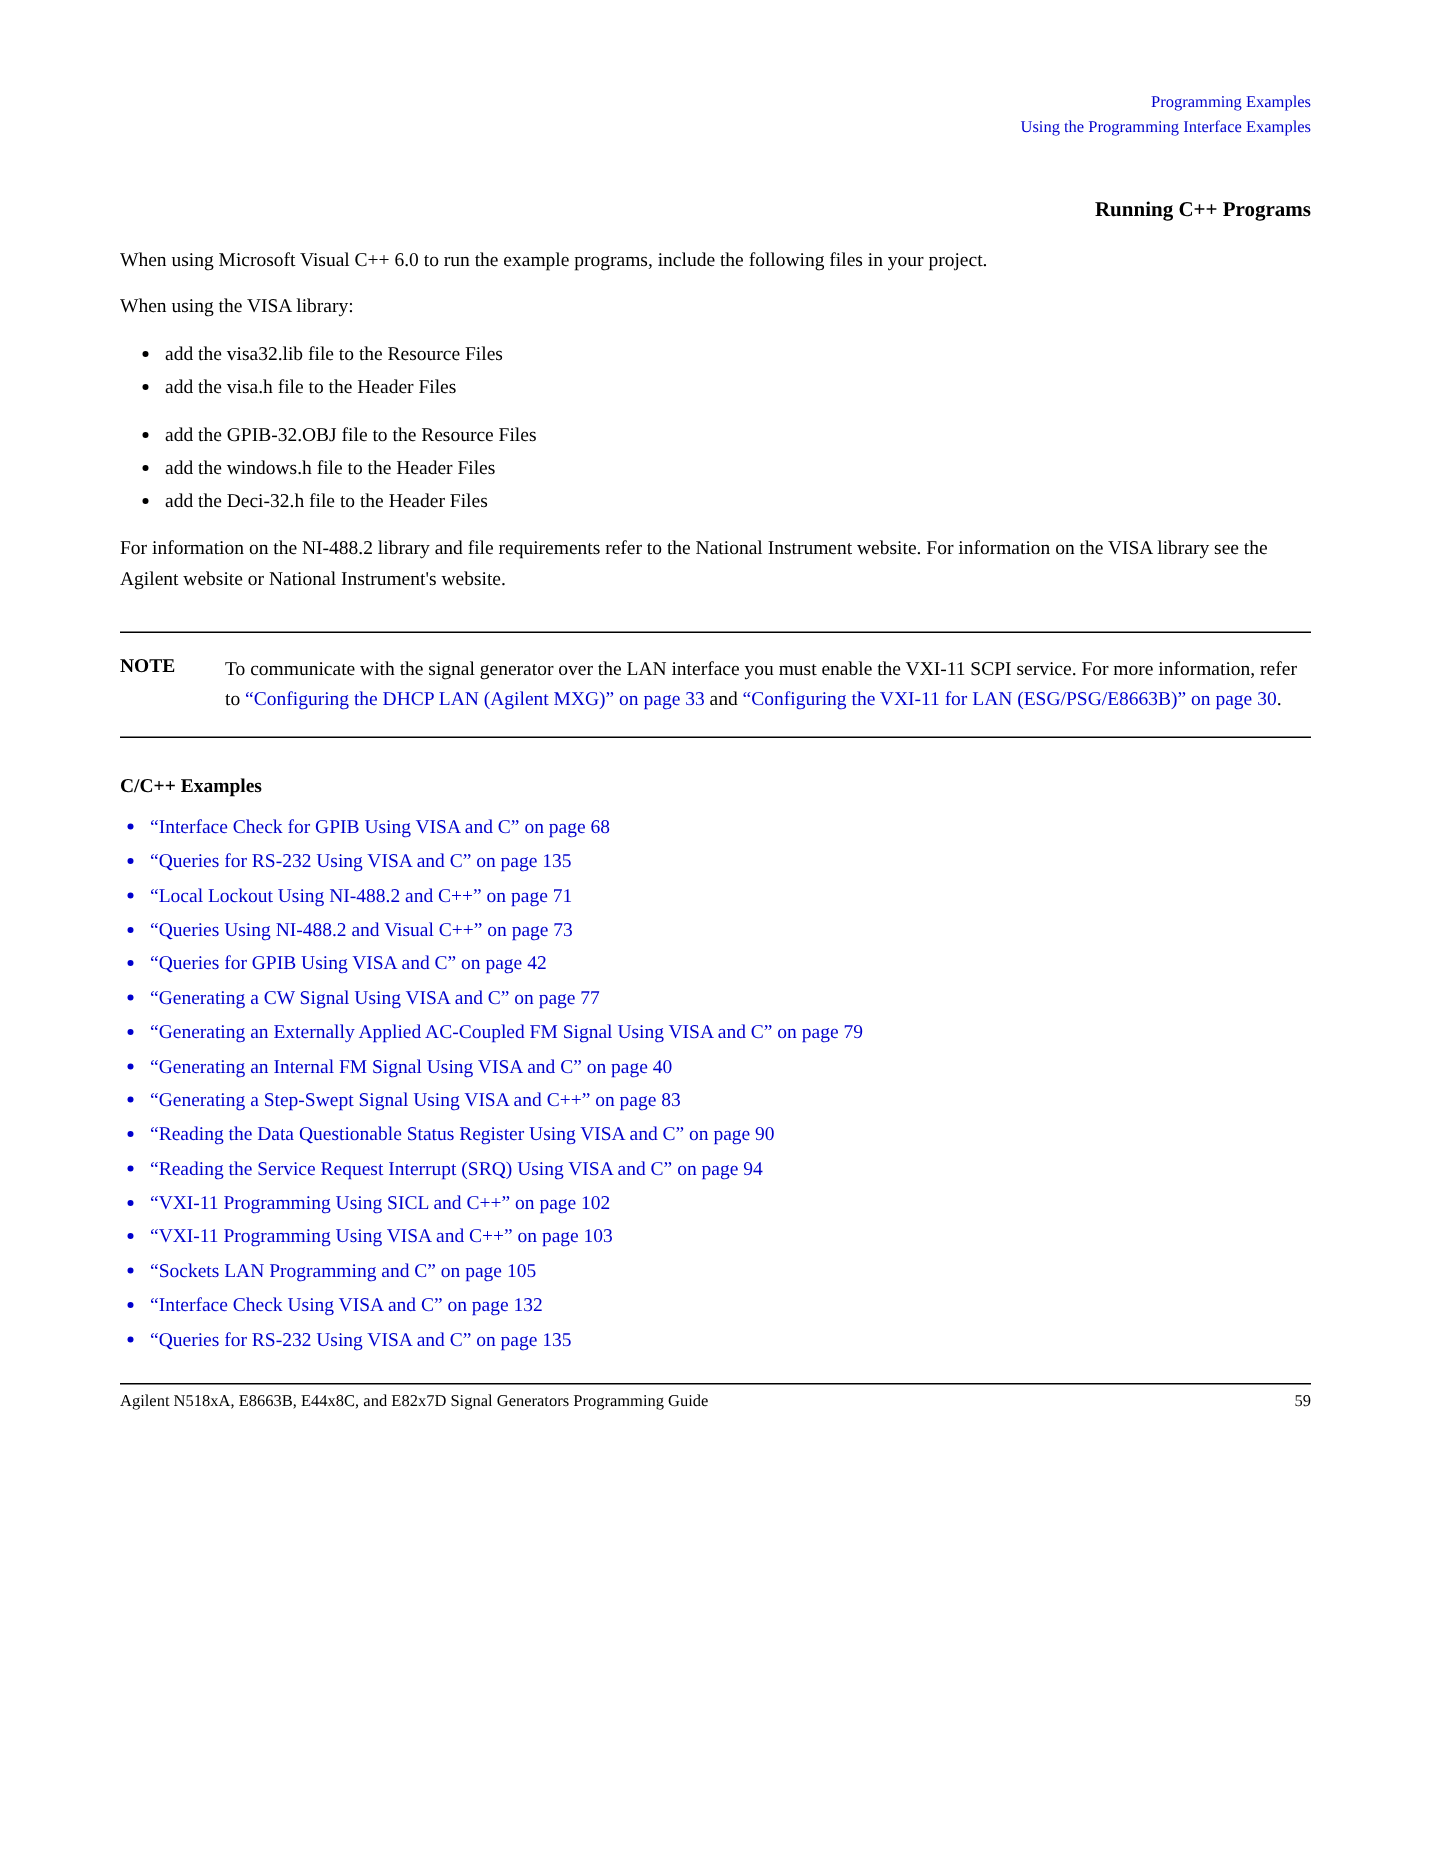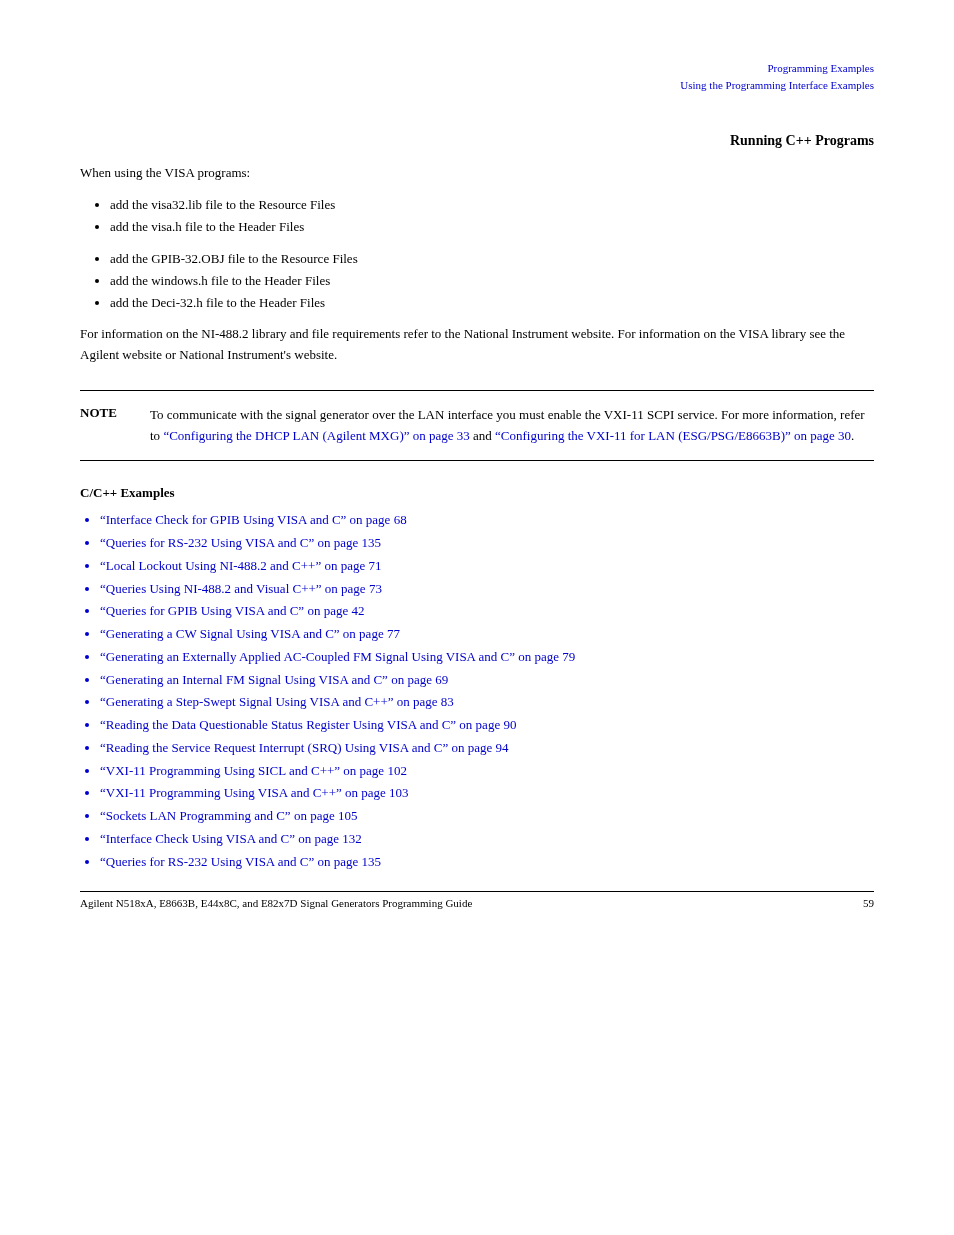--- a/index.html
+++ b/index.html
@@ -100,22 +100,23 @@
 
 <div class="page">
 
   <div class="header-right">
     <div>Programming Examples</div>
     <div>Using the Programming Interface Examples</div>
   </div>
 
   <div class="section-title">Running C++ Programs</div>
 
+  <p class="body-text">When using Microsoft Visual C++ 6.0 to run the example programs, include the following files in your project.</p>
 
-  <p class="body-text">When using the VISA programs:</p>
+  <p class="body-text">When using the VISA library:</p>
 
   <ul class="bullet-list">
     <li>add the visa32.lib file to the Resource Files</li>
     <li>add the visa.h file to the Header Files</li>
   </ul>
 
 
   <ul class="bullet-list">
     <li>add the GPIB-32.OBJ file to the Resource Files</li>
     <li>add the windows.h file to the Header Files</li>
@@ -133,21 +134,21 @@
 
   <div class="subsection-title">C/C++ Examples</div>
   <ul class="link-list">
   <li><a class="link" href="#">“Interface Check for GPIB Using VISA and C” on page 68</a></li>
       <li><a class="link" href="#">“Queries for RS-232 Using VISA and C” on page 135</a></li>
       <li><a class="link" href="#">“Local Lockout Using NI-488.2 and C++” on page 71</a></li>
       <li><a class="link" href="#">“Queries Using NI-488.2 and Visual C++” on page 73</a></li>
       <li><a class="link" href="#">“Queries for GPIB Using VISA and C” on page 42</a></li>
       <li><a class="link" href="#">“Generating a CW Signal Using VISA and C” on page 77</a></li>
       <li><a class="link" href="#">“Generating an Externally Applied AC-Coupled FM Signal Using VISA and C” on page 79</a></li>
-      <li><a class="link" href="#">“Generating an Internal FM Signal Using VISA and C” on page 69</a></li>
+      <li><a class="link" href="#">“Generating an Internal FM Signal Using VISA and C” on page 40</a></li>
       <li><a class="link" href="#">“Generating a Step-Swept Signal Using VISA and C++” on page 83</a></li>
       <li><a class="link" href="#">“Reading the Data Questionable Status Register Using VISA and C” on page 90</a></li>
       <li><a class="link" href="#">“Reading the Service Request Interrupt (SRQ) Using VISA and C” on page 94</a></li>
       <li><a class="link" href="#">“VXI-11 Programming Using SICL and C++” on page 102</a></li>
       <li><a class="link" href="#">“VXI-11 Programming Using VISA and C++” on page 103</a></li>
       <li><a class="link" href="#">“Sockets LAN Programming and C” on page 105</a></li>
       <li><a class="link" href="#">“Interface Check Using VISA and C” on page 132</a></li>
       <li><a class="link" href="#">“Queries for RS-232 Using VISA and C” on page 135</a></li>
     </ul>
 

